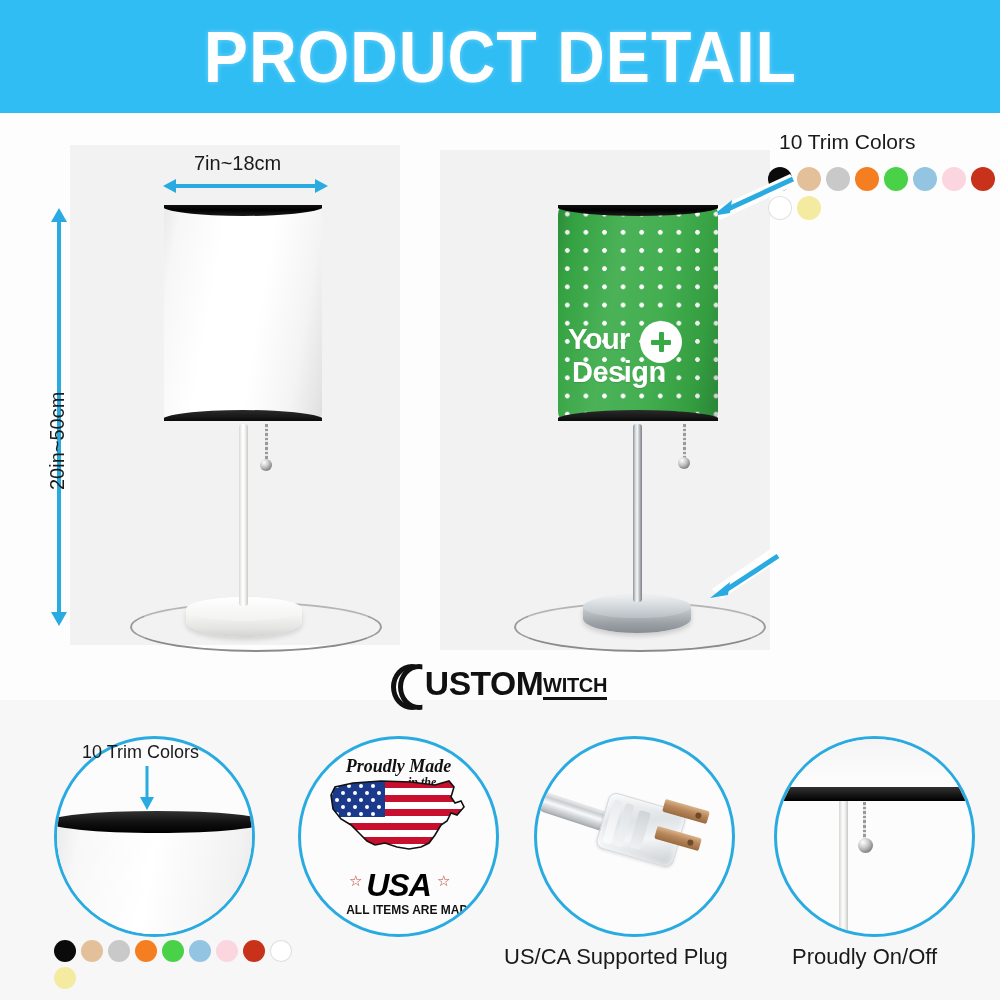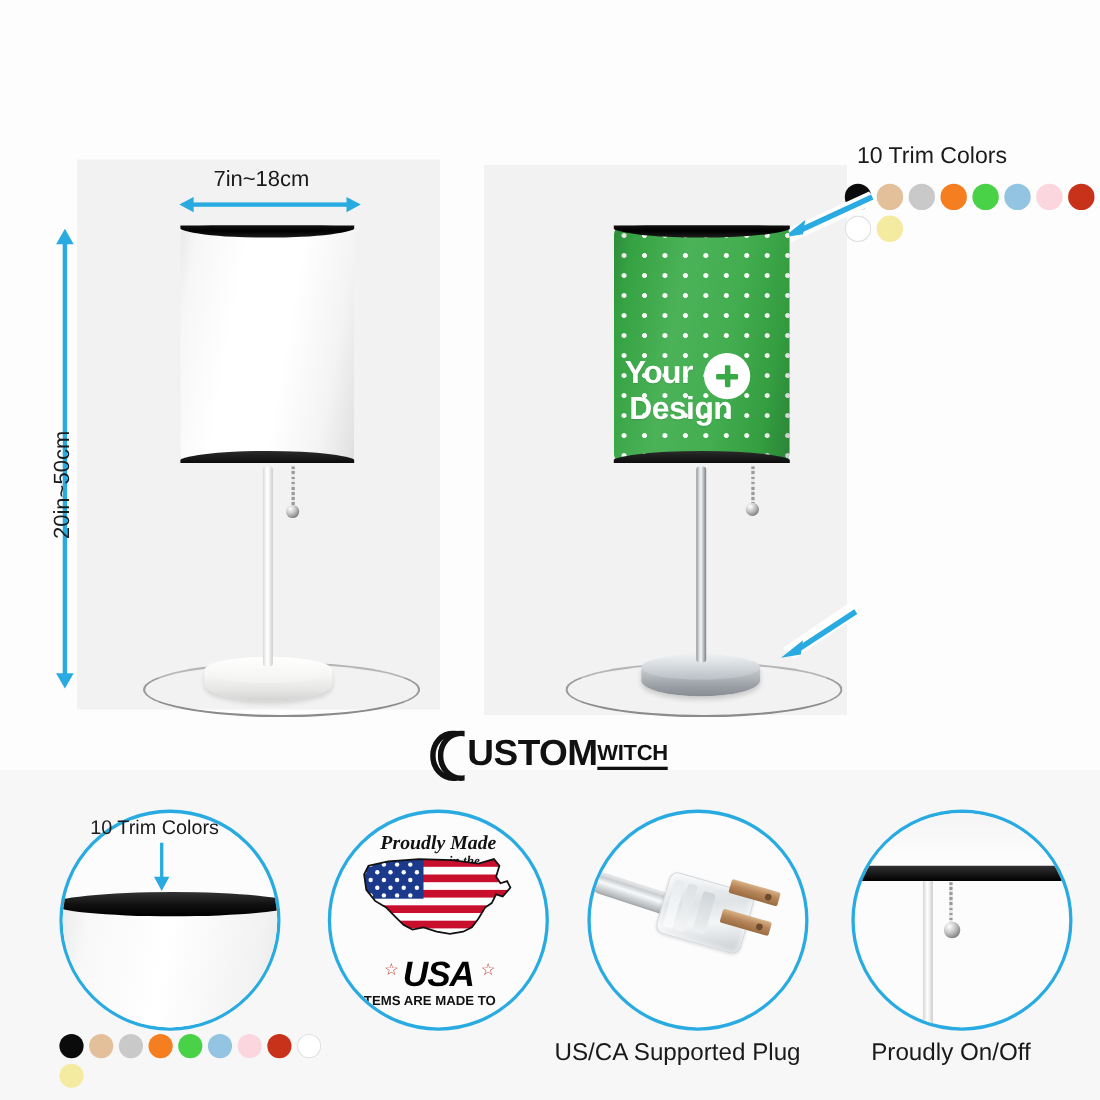--- a/index.html
+++ b/index.html
@@ -155,21 +155,21 @@
   .usa-title{
     position:absolute;width:100%;text-align:center;color:#111;
     font-family:"Liberation Serif", serif;font-style:italic;font-weight:bold;
   }
   .usa-sub{position:absolute;color:#111;font-family:"Liberation Serif", serif;font-style:italic;font-weight:bold;}
   .usa-word{
     position:absolute;width:100%;text-align:center;color:#000000;font-weight:bold;font-style:italic;
     font-family:"Liberation Sans", sans-serif;letter-spacing:-1px;
   }
   .usa-note{
-    position:absolute;width:100%;text-align:left;color:#111;font-weight:bold;
+    position:absolute;width:100%;text-align:right;color:#111;font-weight:bold;
     font-family:"Liberation Sans", sans-serif;
   }
   .star{position:absolute;color:#c0392b;font-size:15px;}
 
   
   .plug-cord{
     position:absolute;border-radius:6px;
     background:linear-gradient(180deg,#f4f4f4 0%,#c9cdd0 22%,#f8f9fa 46%,#cdd1d4 72%,#a9adb0 100%);
     box-shadow:inset 0 0 3px rgba(0,0,0,.12);
   }
@@ -213,20 +213,23 @@
 </style>
 </head>
 <body>
 
 <div id="page">
 
   <div class="blotch" style="left:70px;top:145px;width:330px;height:500px;"></div>
   <div class="blotch" style="left:440px;top:150px;width:330px;height:500px;"></div>
   <div class="blotch" style="left:0px;top:700px;width:1000px;height:300px;background:#f7f7f7;"></div>
 
+  <div class="banner" style="background:#2FBDF4;">
+    <div class="banner-title">PRODUCT DETAIL</div>
+  </div>
 
   <div class="lbl" style="left:779px;top:130px;font-size:21px;">10 Trim Colors</div>
 
   <div class="swatch-wrap" id="swatches-top" style="left:768px;top:167px;width:250px;gap:5px;">
       <div class="swatch" style="width: 24px; height: 24px; background: rgb(11, 11, 11);"></div>
       <div class="swatch" style="width: 24px; height: 24px; background: rgb(227, 192, 154);"></div>
       <div class="swatch" style="width: 24px; height: 24px; background: rgb(201, 201, 201);"></div>
       <div class="swatch" style="width: 24px; height: 24px; background: rgb(245, 127, 32);"></div>
       <div class="swatch" style="width: 24px; height: 24px; background: rgb(73, 210, 71);"></div>
       <div class="swatch" style="width: 24px; height: 24px; background: rgb(147, 197, 227);"></div>

